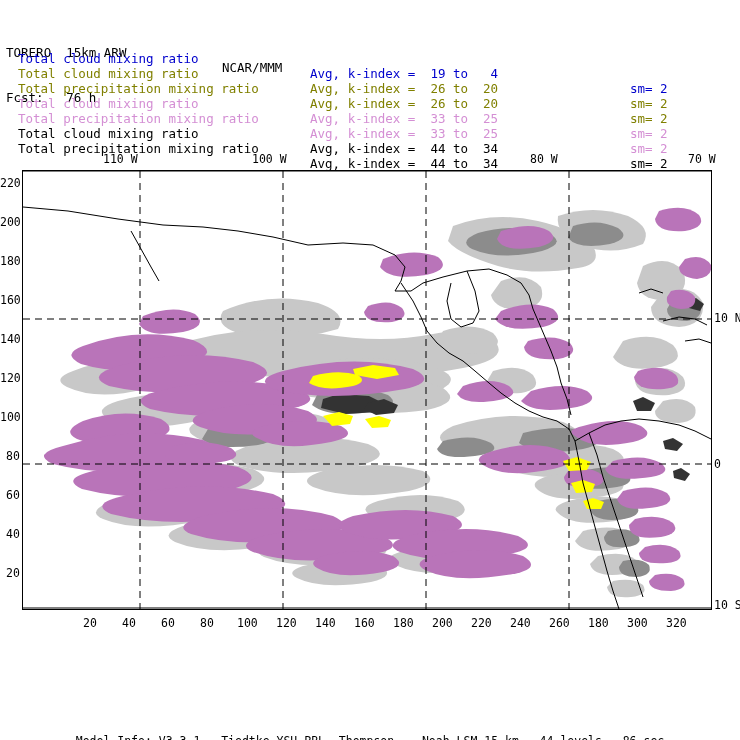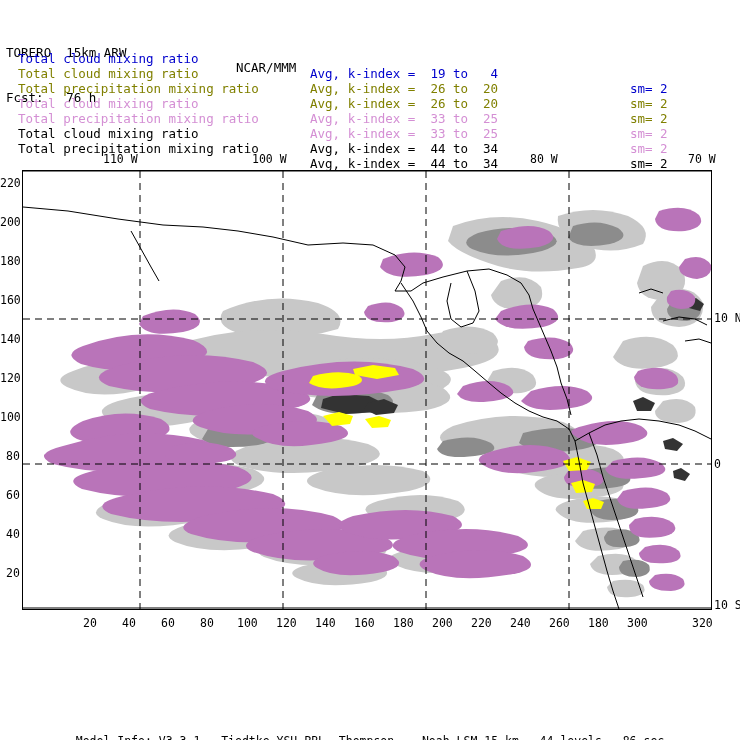--- a/index.html
+++ b/index.html
@@ -15,21 +15,21 @@
     font-size:12.5px;
     line-height:15px;
     color:#000;
     white-space:pre;
   }
   .hdr .row{position:relative;height:15px;}
   .hdr .c{position:absolute;white-space:pre;}
 
   
   #h-model{left:6px;}
-  #h-center{left:236px;}
+  #h-center{left:222px;}
   #h-init{left:500px;}
   
   #h-fcst{left:6px;}
   #h-valid{left:246px;}
 
   
   .legend{position:absolute;left:0;top:36px;width:740px;font-size:12.5px;line-height:15px;}
   .legend .lrow{position:relative;height:15px;white-space:pre;}
   .legend .lbl{position:absolute;left:6px;margin-left:12px;}
   .legend .avg{position:absolute;left:310px;}
@@ -137,21 +137,21 @@
   <span class="axlab" style="left:276px;top:616px;">120</span>
   <span class="axlab" style="left:315px;top:616px;">140</span>
   <span class="axlab" style="left:354px;top:616px;">160</span>
   <span class="axlab" style="left:393px;top:616px;">180</span>
   <span class="axlab" style="left:432px;top:616px;">200</span>
   <span class="axlab" style="left:471px;top:616px;">220</span>
   <span class="axlab" style="left:510px;top:616px;">240</span>
   <span class="axlab" style="left:549px;top:616px;">260</span>
   <span class="axlab" style="left:588px;top:616px;">180</span>
   <span class="axlab" style="left:627px;top:616px;">300</span>
-  <span class="axlab" style="left:666px;top:616px;margin-left:26px;">320</span>
+  <span class="axlab" style="left:666px;top:616px;">320</span>
 </div>
 
 <div class="plot">
   <svg width="688" height="438" viewBox="0 0 688 438">
     <defs>
       <clipPath id="frame">
           <rect x="0" y="0" width="688" height="438"></rect>
         </clipPath>
     </defs>
     <g clip-path="url(#frame)">

